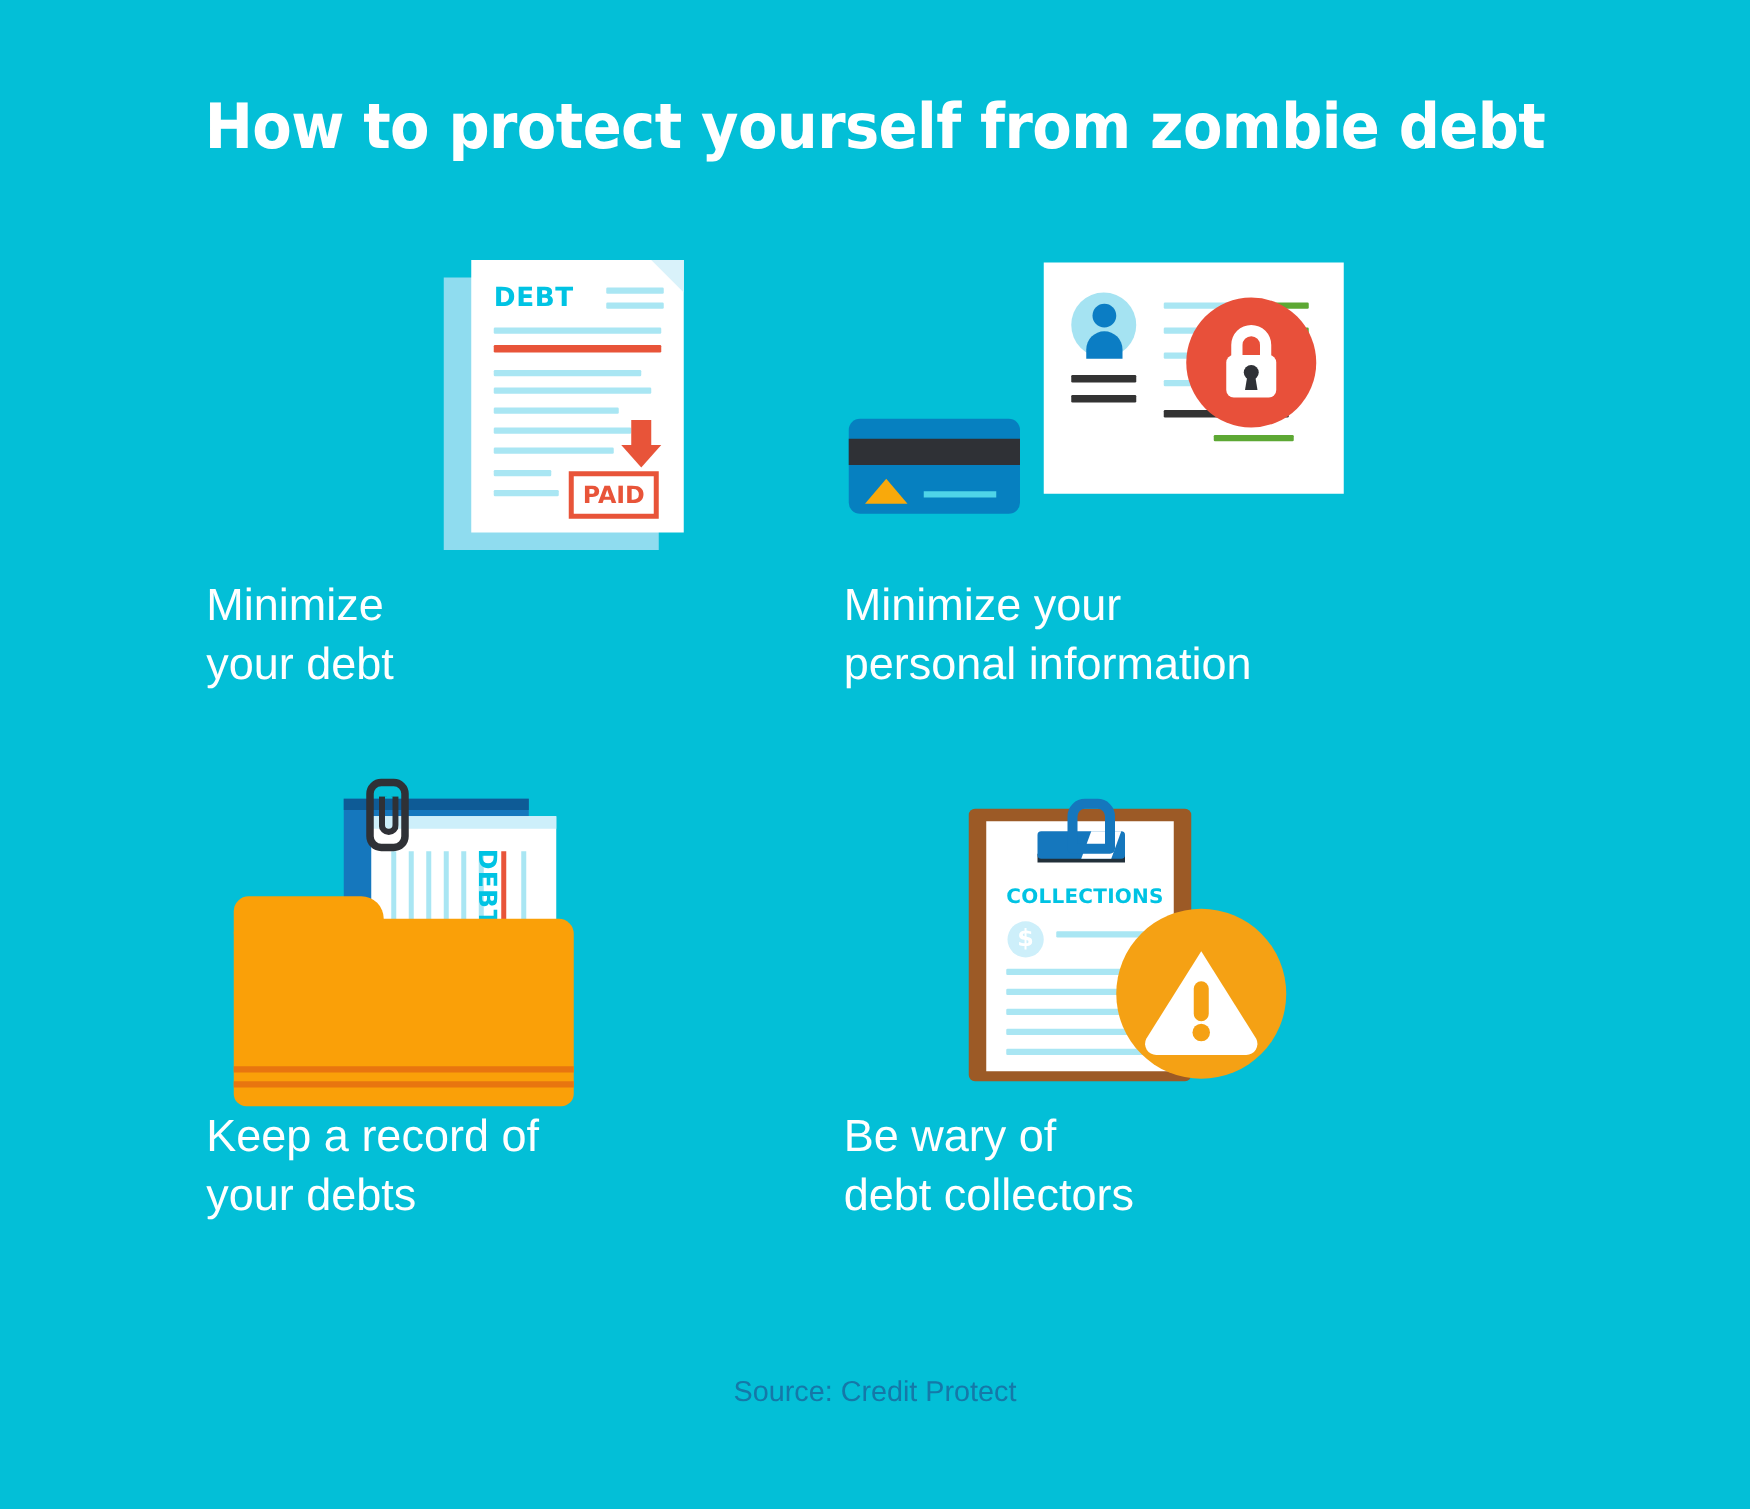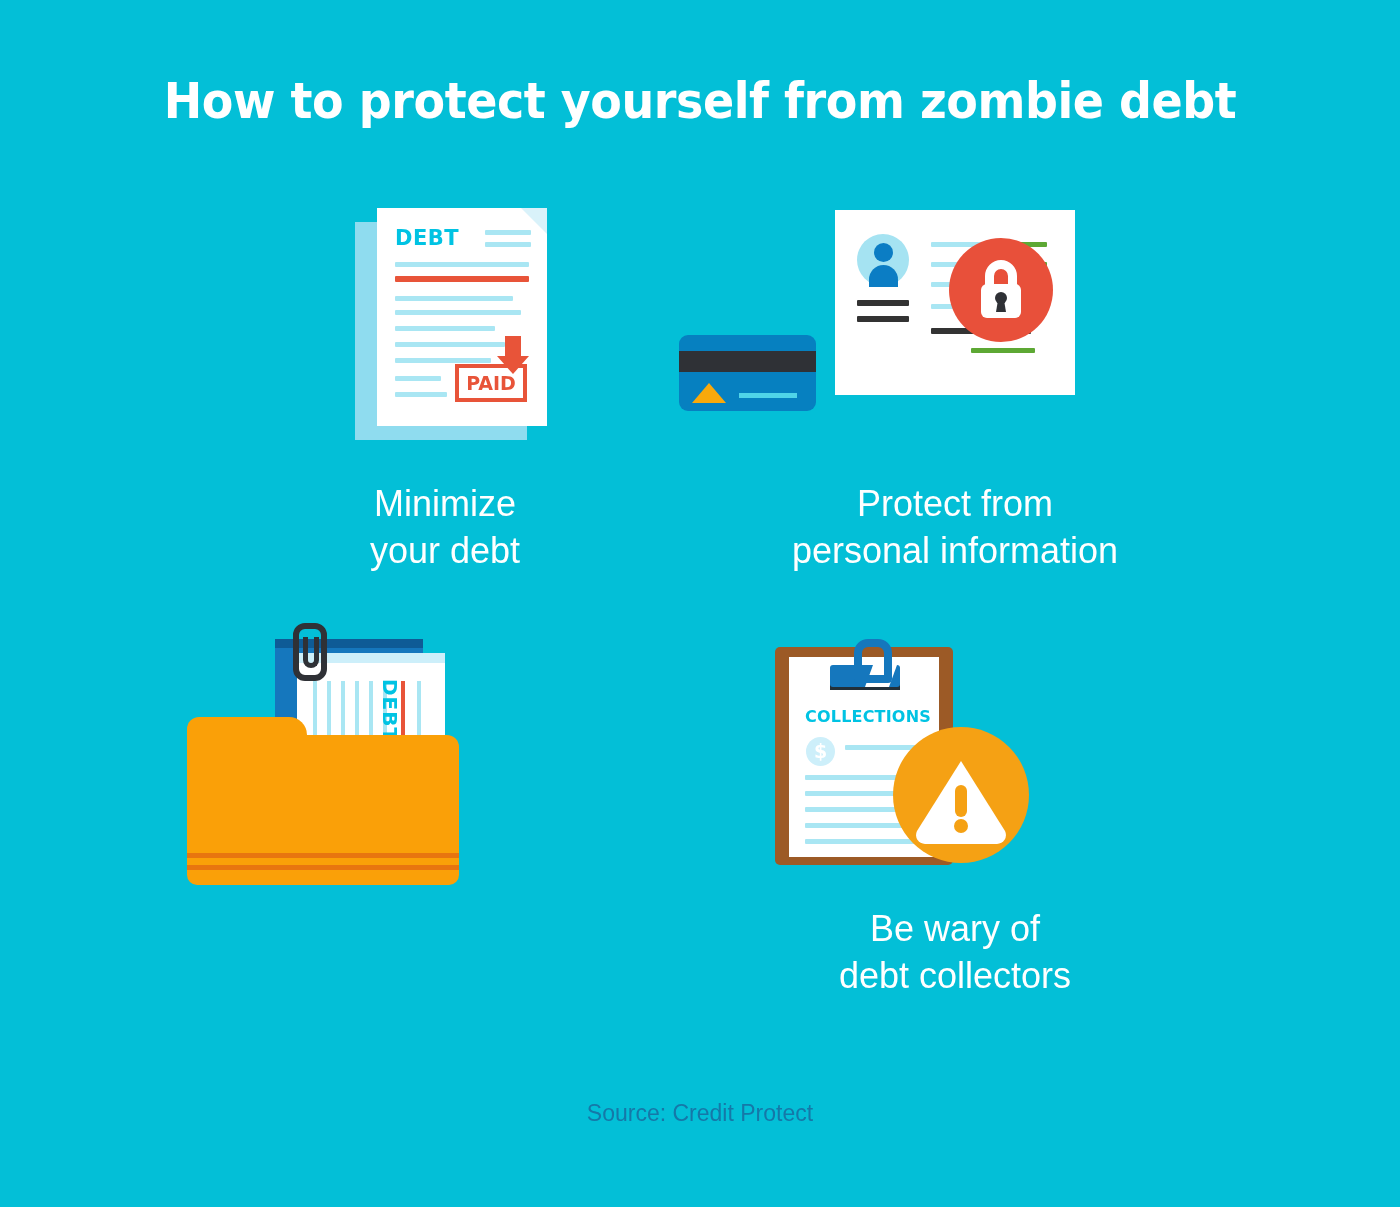--- a/index.html
+++ b/index.html
@@ -51,26 +51,24 @@
   .cell-1 { left: 675px;  top: 0px; }
   .cell-2 { left: 165px;  top: 425px; }
   .cell-3 { left: 675px;  top: 425px; }
 
   .art {
     position: relative;
     height: 270px;
     width: 560px;
   }
   .caption {
-    text-align: center;
     color: #ffffff;
     font-size: 36px;
     line-height: 47px;
     font-family: "Liberation Sans", sans-serif;
-    margin-top: 20px;
     white-space: pre-line;
   }
 
   
   .source {
     position: absolute;
     top: 1100px;
     left: 0;
     width: 1400px;
     text-align: center;
@@ -120,21 +118,21 @@
     content: "";
     position: absolute;
     left: -8px; top: 20px;
     width: 0; height: 0;
     border-left: 16px solid transparent;
     border-right: 16px solid transparent;
     border-top: 18px solid #e85439;
   }
   .paid-stamp {
     position: absolute;
-    left: 78px; top: 156px;
+    left: 78px; top: 169px;
     width: 64px; height: 30px;
     border: 4px solid #e85439;
     color: #e85439;
     font-family: "DejaVu Sans", sans-serif;
     font-weight: bold;
     font-size: 19px;
     text-align: center;
     line-height: 30px;
   }
 
@@ -415,21 +413,21 @@
         </div>
         <div class="lock-circle">
           <svg width="104" height="104" viewBox="0 0 104 104">
             <path d="M36 48 V38 a16 16 0 0 1 32 0 V48 h-9 V38 a7 7 0 0 0 -14 0 V48 Z" fill="#ffffff"></path>
             <rect x="32" y="46" width="40" height="34" rx="6" fill="#ffffff"></rect>
             <circle cx="52" cy="60" r="6" fill="#2f3136"></circle>
             <path d="M49 62 h6 l2 12 h-10 Z" fill="#2f3136"></path>
           </svg>
         </div>
       </div>
-      <div class="caption">Protect from
+      <div class="caption">Minimize your
 personal information</div>
     </div>
 
     <div class="cell cell-2">
       <div class="art">
         <div class="fold-backdoc">
           <div class="fold-backdoc-top"></div>
         </div>
         <div class="fold-paper">
           <div class="fold-paper-top"></div>
@@ -446,20 +444,22 @@
         <div class="dark-tab"></div>
         <div class="clip">
           <div class="clip-inner"></div>
         </div>
         <div class="folder">
           <div class="folder-tab"></div>
           <div class="folder-stripe" style="top:118px;"></div>
           <div class="folder-stripe" style="top:130px;"></div>
         </div>
       </div>
+      <div class="caption">Keep a record of
+your debts</div>
     </div>
 
     <div class="cell cell-3">
       <div class="art">
         <div class="clipboard">
           <div class="clip-paper">
             <div class="clip-title">COLLECTIONS</div>
             <div class="dollar-circle">$</div>
             <div class="ln" style="left:56px; top:88px; width:78px;"></div>
             <div class="ln" style="left:16px; top:118px; width:118px;"></div>

